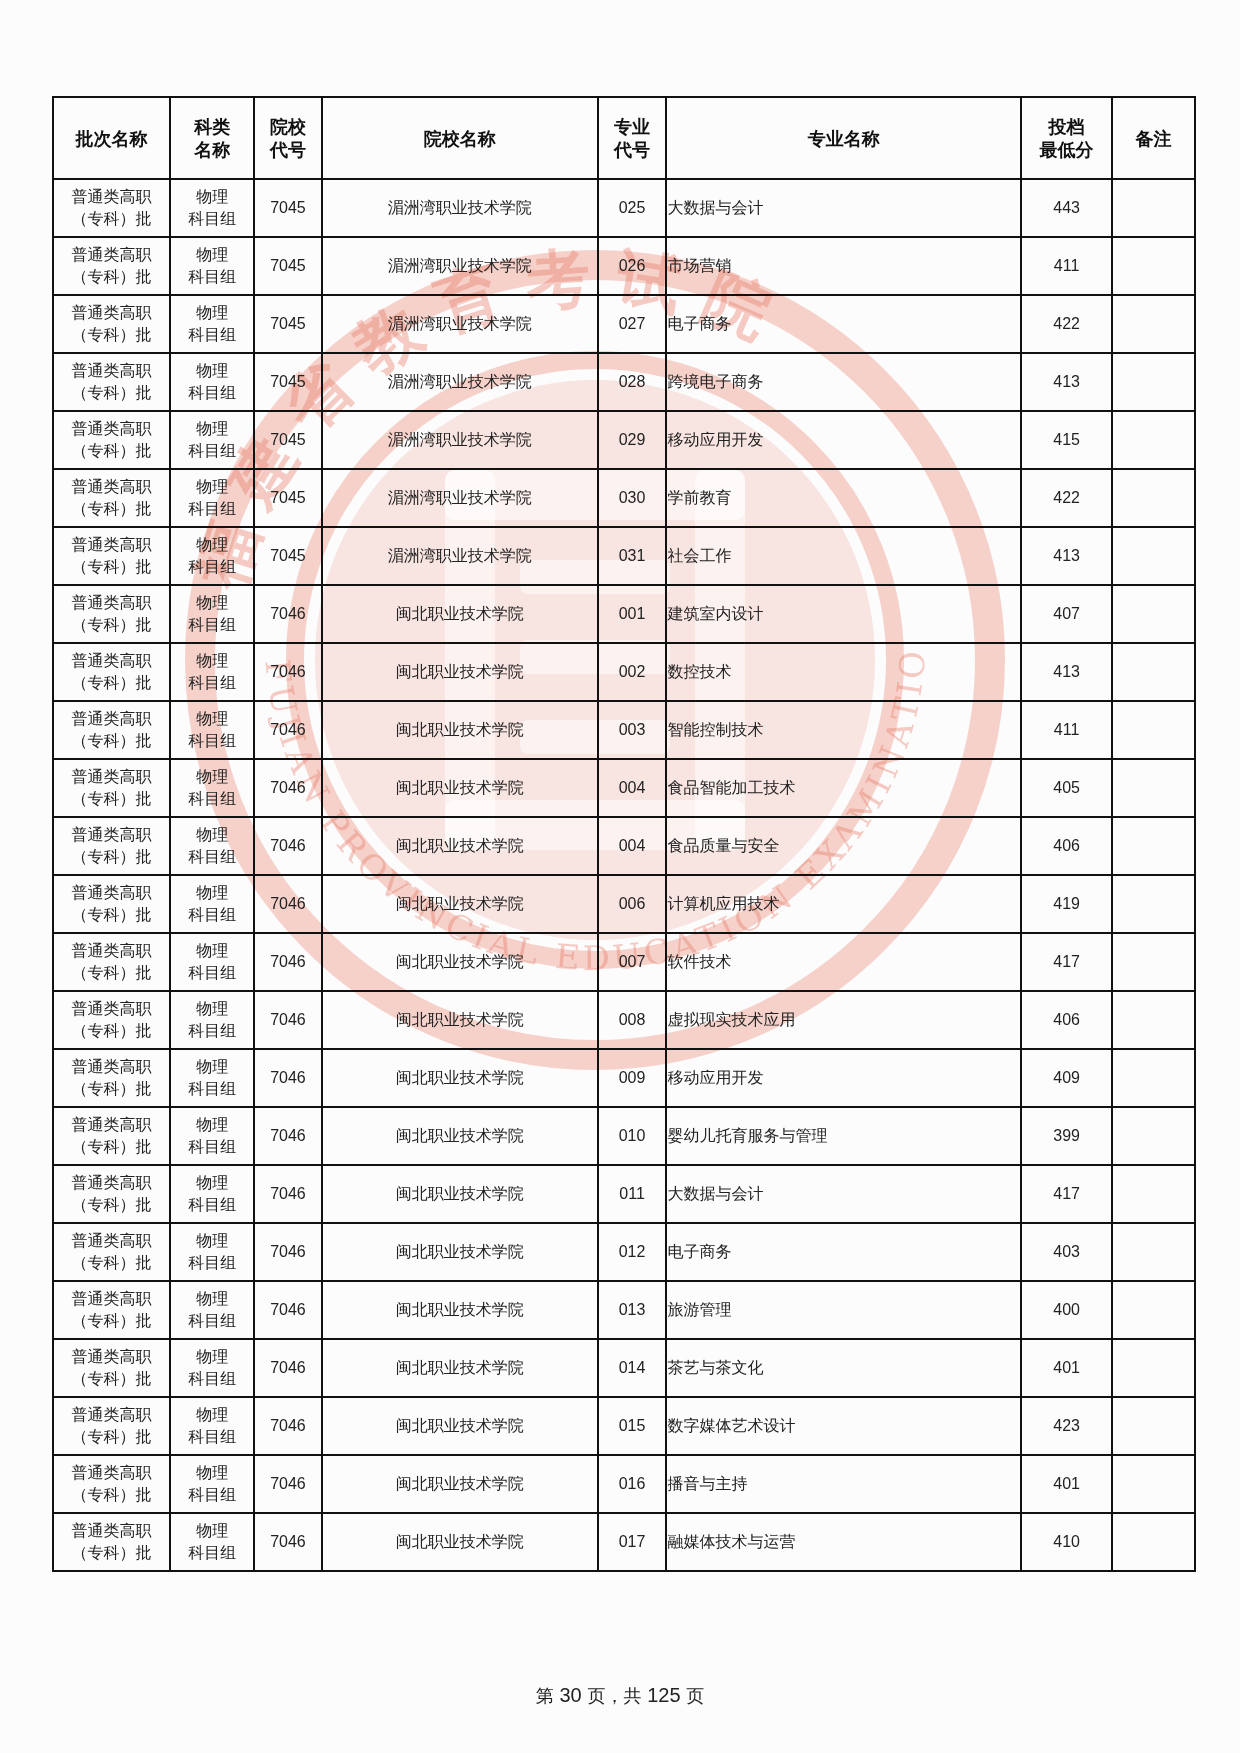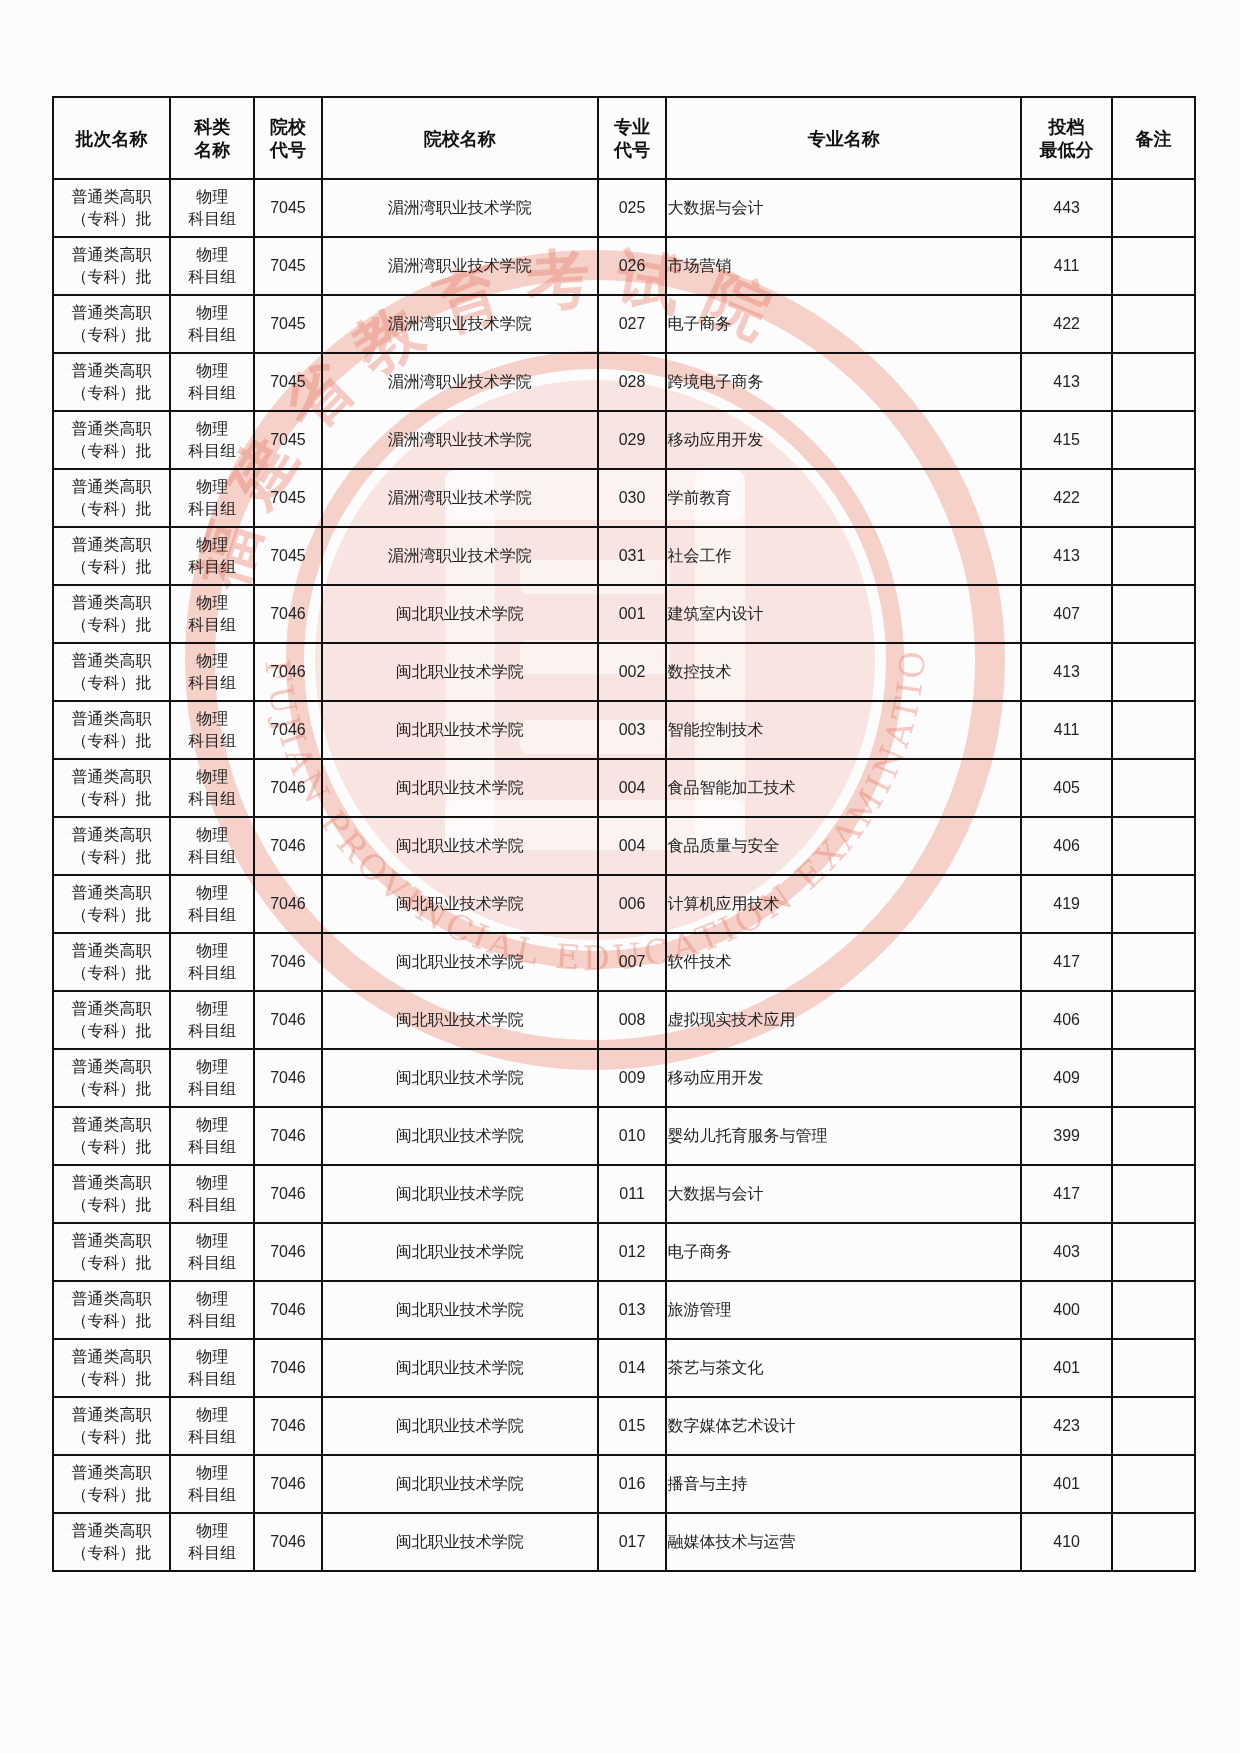--- a/index.html
+++ b/index.html
@@ -521,13 +521,20 @@
           <td class="code">7046</td>
           <td class="name">闽北职业技术学院</td>
           <td class="mcode">017</td>
           <td class="mname">融媒体技术与运营</td>
           <td class="score">410</td>
           <td class="note"></td>
         </tr>
       </tbody>
   </table>
 
+  <div class="footer">
+    <span>第</span>
+    <span class="num">30</span>
+    <span>页，共</span>
+    <span class="num">125</span>
+    <span>页</span>
+  </div>
 </div>
 
 </body></html>

